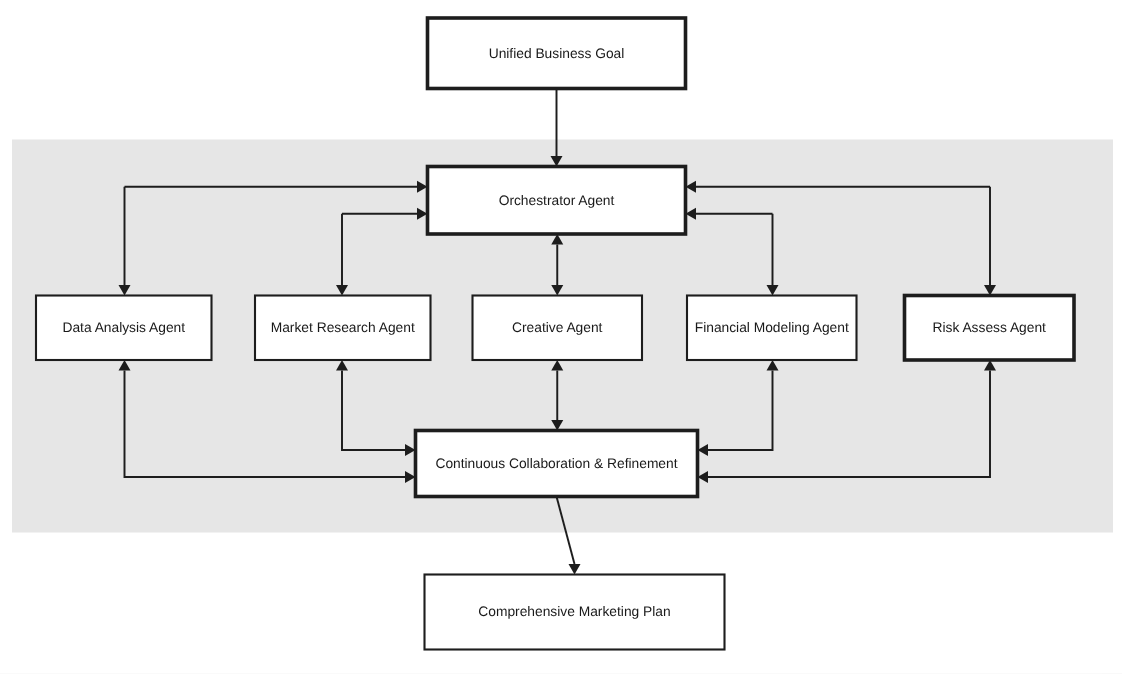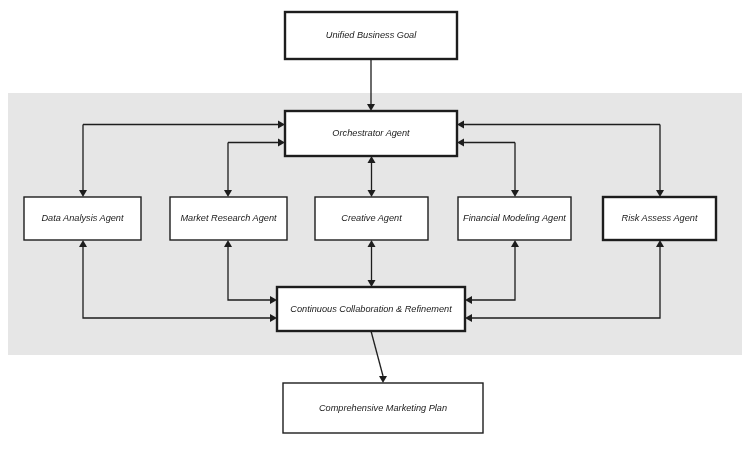--- a/index.html
+++ b/index.html
@@ -1,21 +1,21 @@
 <!DOCTYPE html>
 <html><head>
 <meta charset="utf-8">
 <style>
   html,body{margin:0;padding:0;background:#ffffff;}
   body{
     width:748px;height:449px;
     font-family:"Liberation Sans", sans-serif;
     overflow:hidden;
   }
-  #stage{position:relative;width:735px;height:449px;background:#ffffff;font-style:italic;}
+  #stage{position:relative;width:735px;height:449px;background:#ffffff;}
   svg{display:block;}
   .node-label{
     font-family:"Liberation Sans", sans-serif;
     font-size:9.2px;
     fill:#1a1a1a;
     text-anchor:middle;
     dominant-baseline:middle;
     user-select:none;
   }
   .box{fill:#ffffff;stroke:#1d1d1d;}

